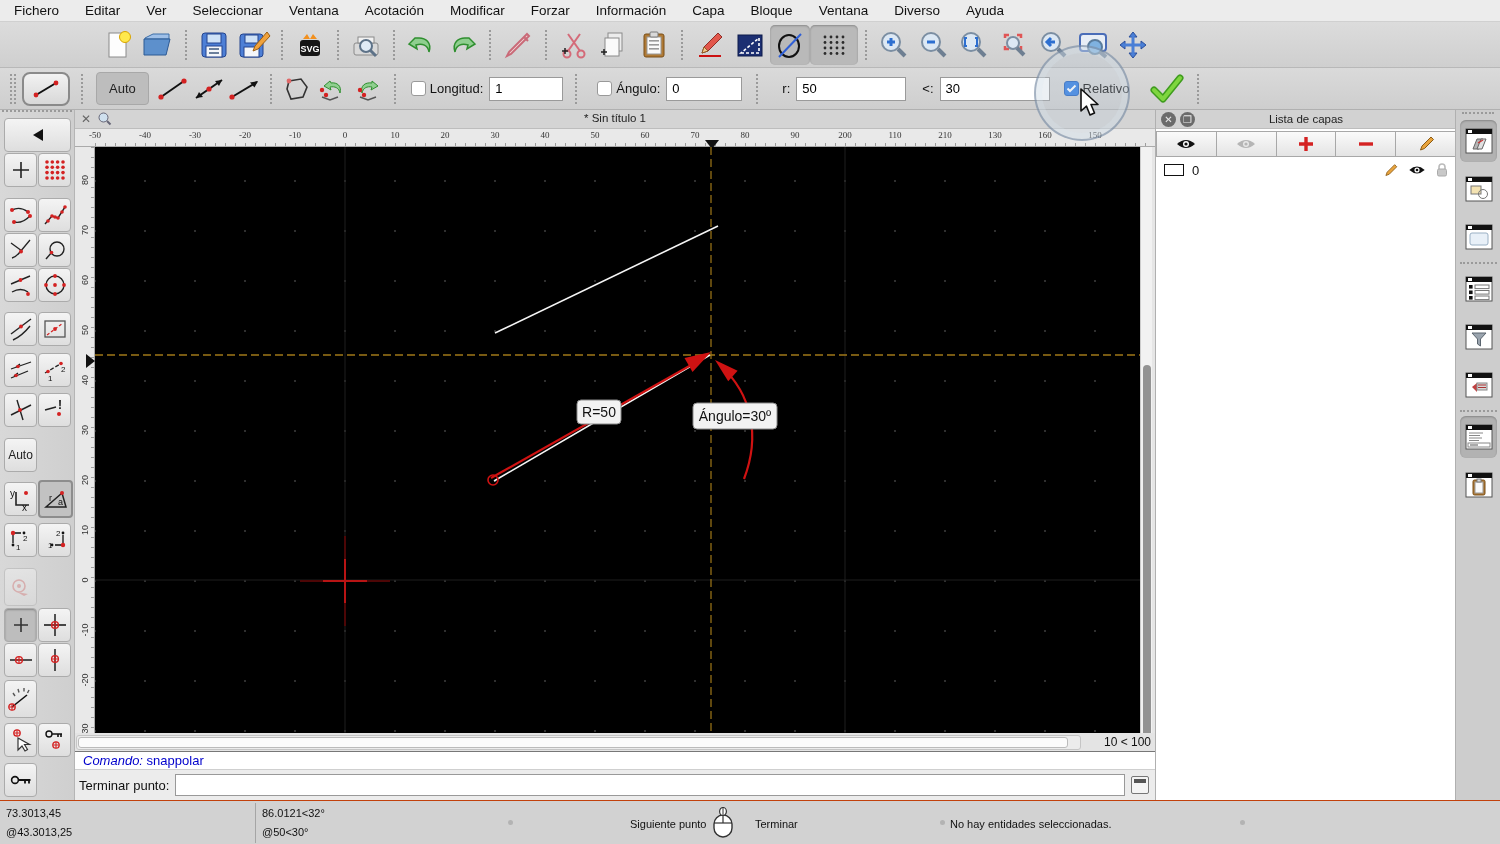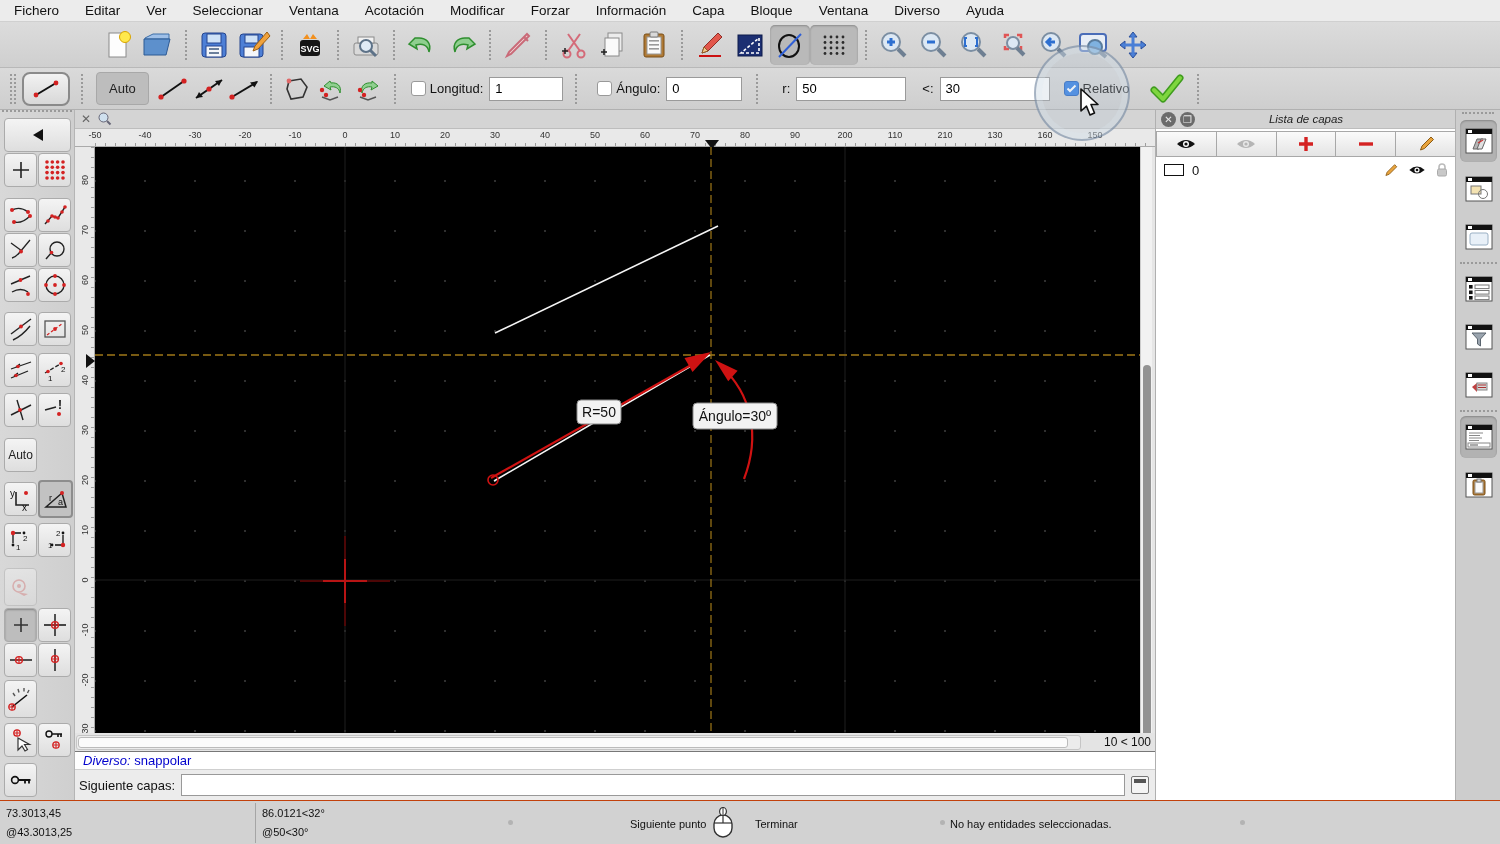--- a/index.html
+++ b/index.html
@@ -34,21 +34,21 @@
   .sbtn.disabled { opacity:.45; }
   #sidebar .toprow { position:absolute; left:2px; top:0; width:70px; height:6px; border-top:2px dotted #9a9a9a; }
 
   
   #docarea { position:absolute; left:75px; top:110px; width:1080px; height:690px; background:#e6e6e6; }
   #tabbar { position:absolute; left:0; top:0; width:1080px; height:19px; background:#d4d4d4; border-bottom:1px solid #bdbdbd; }
   #tabtitle { position:absolute; left:0; top:2px; width:100%; text-align:center; font-size:11.5px; color:#222; }
   #hruler { position:absolute; left:0; top:19px; width:1080px; height:18px; background:#e9e9e9; border-bottom:1px solid #aaa; overflow:hidden;
     background-image:repeating-linear-gradient(to right,#9d9d9d 0 1px,transparent 1px 10px);
     background-size:100% 4px; background-position:20px 14px; background-repeat:no-repeat; }
-  .hlab { position:absolute; top:1px; width:30px; margin-left:-15px; text-align:center; font-size:9px; color:#333; }
+  .hlab { position:absolute; top:1px; width:30px; margin-left:-15px; text-align:center; font-size:9px; color:#333;font-family:Liberation Serif, serif; }
   #vruler { position:absolute; left:0; top:37px; width:20px; height:586px; background:#e9e9e9; border-right:1px solid #aaa; overflow:hidden;
     background-image:repeating-linear-gradient(to bottom,#9d9d9d 0 1px,transparent 1px 10px);
     background-size:4px 100%; background-position:16px 0; background-repeat:no-repeat; }
   .vlab { position:absolute; left:1px; width:20px; height:12px; text-align:center; font-size:9px; color:#333; transform:rotate(-90deg); }
   #canvas { position:absolute; left:20px; top:37px; width:1045px; height:586px; background:#000;
     background-image:radial-gradient(circle,#2f2f2f 1px, transparent 1.4px); background-size:50px 50px; background-position:-25px 9px; }
   #vscroll { position:absolute; left:1065px; top:37px; width:12px; height:586px; background:#f2f2f2; border-left:1px solid #ccc; }
   #vscroll .thumb { position:absolute; left:2px; top:218px; width:8px; height:385px; background:#939393; border-radius:5px; }
   #hscrollrow { position:absolute; left:0; top:623px; width:1080px; height:19px; background:#e4e4e4; border-bottom:1px solid #777; }
   #hscroll { position:absolute; left:1px; top:2px; width:1005px; height:15px; background:#ececec; border:1px solid #c5c5c5; border-radius:3px; }
@@ -62,21 +62,21 @@
   #cmdtoggle { width:18px; height:18px; border:1px solid #777; background:#f4f4f4; border-radius:2px; position:relative; }
   #cmdtoggle::after { content:""; position:absolute; left:2px; top:2px; right:2px; height:4px; background:#555; }
 
   
   #hmarker { position:absolute; left:630px; top:30px; width:0; height:0; border-left:7px solid transparent; border-right:7px solid transparent; border-top:9px solid #111; }
   #vmarker { position:absolute; left:11px; top:244px; width:0; height:0; border-top:7px solid transparent; border-bottom:7px solid transparent; border-left:9px solid #111; }
 
   
   #layerspanel { position:absolute; left:1155px; top:110px; width:300px; height:690px; background:#fff; border-left:1px solid #b0b0b0; }
   #lp-header { position:absolute; left:0; top:0; width:300px; height:19px; background:#d2d2d2; border-bottom:1px solid #bdbdbd; }
-  #lp-title { position:absolute; width:100%; top:3px; text-align:center; font-size:11.5px; color:#222;font-style:italic; }
+  #lp-title { position:absolute; width:100%; top:3px; text-align:center; font-size:11.5px; color:#222; }
   .lp-winbtn { position:absolute; top:2px; width:15px; height:15px; border-radius:50%; background:#6b6b6b; color:#e8e8e8; font-size:10px; line-height:15px; text-align:center; }
   #lp-toolbar { position:absolute; left:0; top:21px; width:300px; height:26px; display:flex; }
   .lp-tbtn { flex:1; border:1px solid #a8a8a8; border-left:none; background:linear-gradient(#fafafa,#e4e4e4); display:flex; align-items:center; justify-content:center; }
   .lp-tbtn:first-child { border-left:1px solid #a8a8a8; }
   #lp-row { position:absolute; left:0; top:49px; width:300px; height:22px; background:#fff; display:flex; align-items:center; padding:0 8px; gap:8px; }
   #lp-swatch { width:20px; height:12px; background:#fff; border:1.5px solid #111; }
   #lp-name { font-size:13px; color:#111; flex:1; }
   #lp-row .rowicons { display:flex; gap:10px; align-items:center; }
 
   
@@ -637,20 +637,21 @@
 
   <div id="docarea">
     <div id="tabbar">
       <span style="position:absolute;left:6px;top:2px;font-size:12px;color:#666">✕</span>
       <span style="position:absolute;left:22px;top:1px">
           <svg width="15" height="15" viewBox="0 0 15 15">
             <circle cx="6.5" cy="6.5" r="4.5" fill="#cfe0ee" stroke="#667"></circle>
             <line x1="10" y1="10" x2="13.5" y2="13.5" stroke="#667" stroke-width="2"></line>
           </svg>
         </span>
+      <div id="tabtitle">* Sin título 1</div>
     </div>
     <div id="hruler">
         <span class="hlab" style="left: 20px;">-50</span>
         <span class="hlab" style="left: 70px;">-40</span>
         <span class="hlab" style="left: 120px;">-30</span>
         <span class="hlab" style="left: 170px;">-20</span>
         <span class="hlab" style="left: 220px;">-10</span>
         <span class="hlab" style="left: 270px;">0</span>
         <span class="hlab" style="left: 320px;">10</span>
         <span class="hlab" style="left: 370px;">20</span>
@@ -731,23 +732,23 @@
     <div id="vscroll">
         <div class="thumb"></div>
       </div>
     <div id="hscrollrow">
       <div id="hscroll">
           <div class="thumb"></div>
         </div>
       <div id="zoomind">10 &lt; 100</div>
     </div>
 
-    <div id="cmdhistory"><span class="cmdlbl">Diverso:</span> <span>snappolar</span></div>
+    <div id="cmdhistory"><span class="cmdlbl">Comando:</span> <span>snappolar</span></div>
     <div id="cmdinputrow">
-      <label>Siguiente capas:</label>
+      <label>Terminar punto:</label>
       <input id="cmdinput" value="" style="">
       <div id="cmdtoggle"></div>
     </div>
   </div>
 
   <div id="layerspanel">
     <div id="lp-header">
       <div class="lp-winbtn" style="left:5px">✕</div>
       <div class="lp-winbtn" style="left:24px">❐</div>
       <div id="lp-title">Lista de capas</div>

